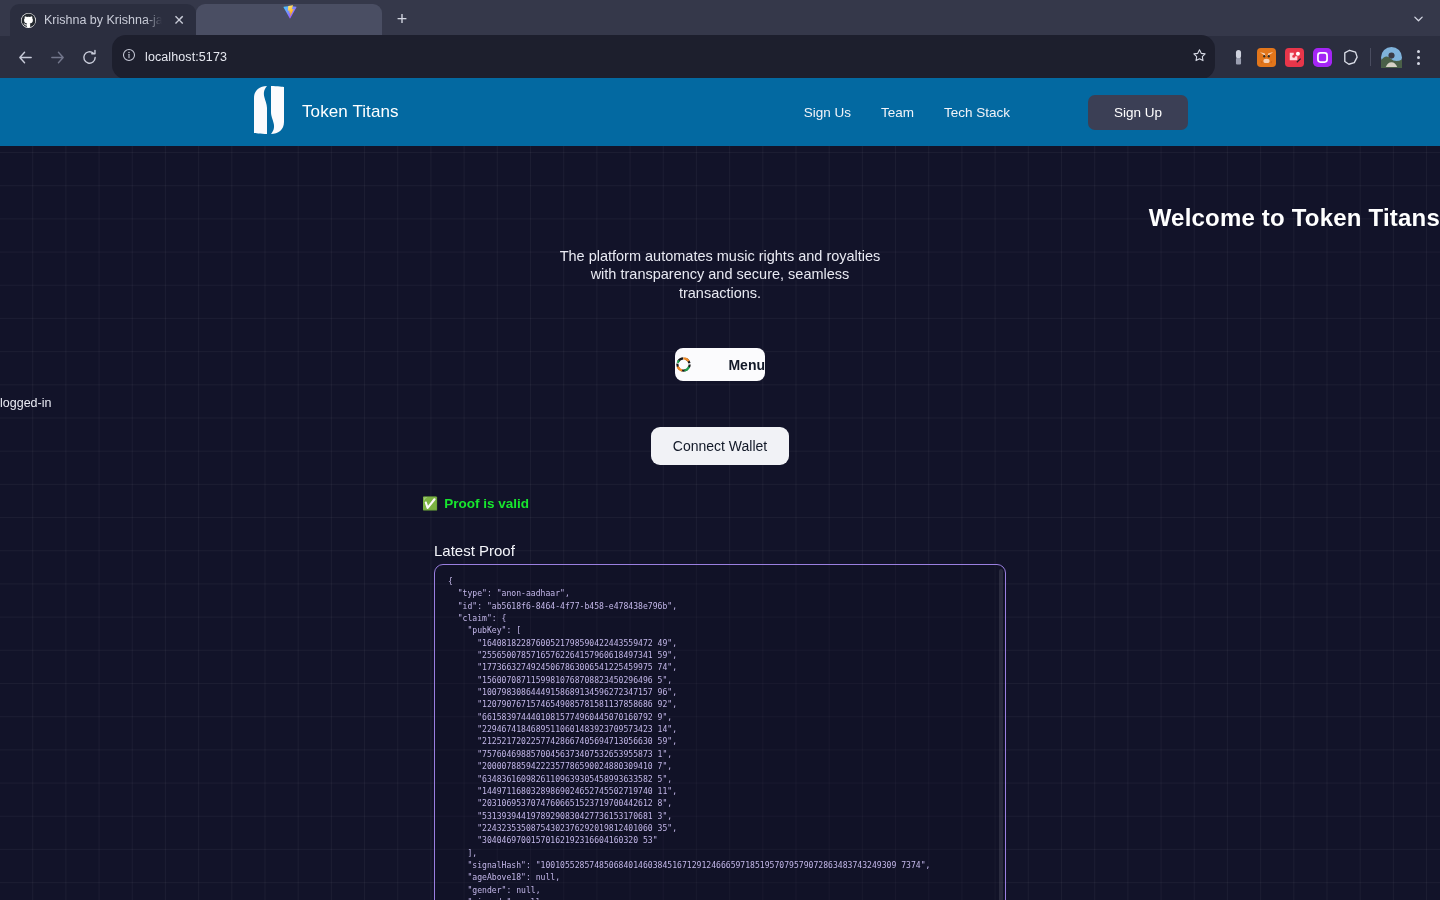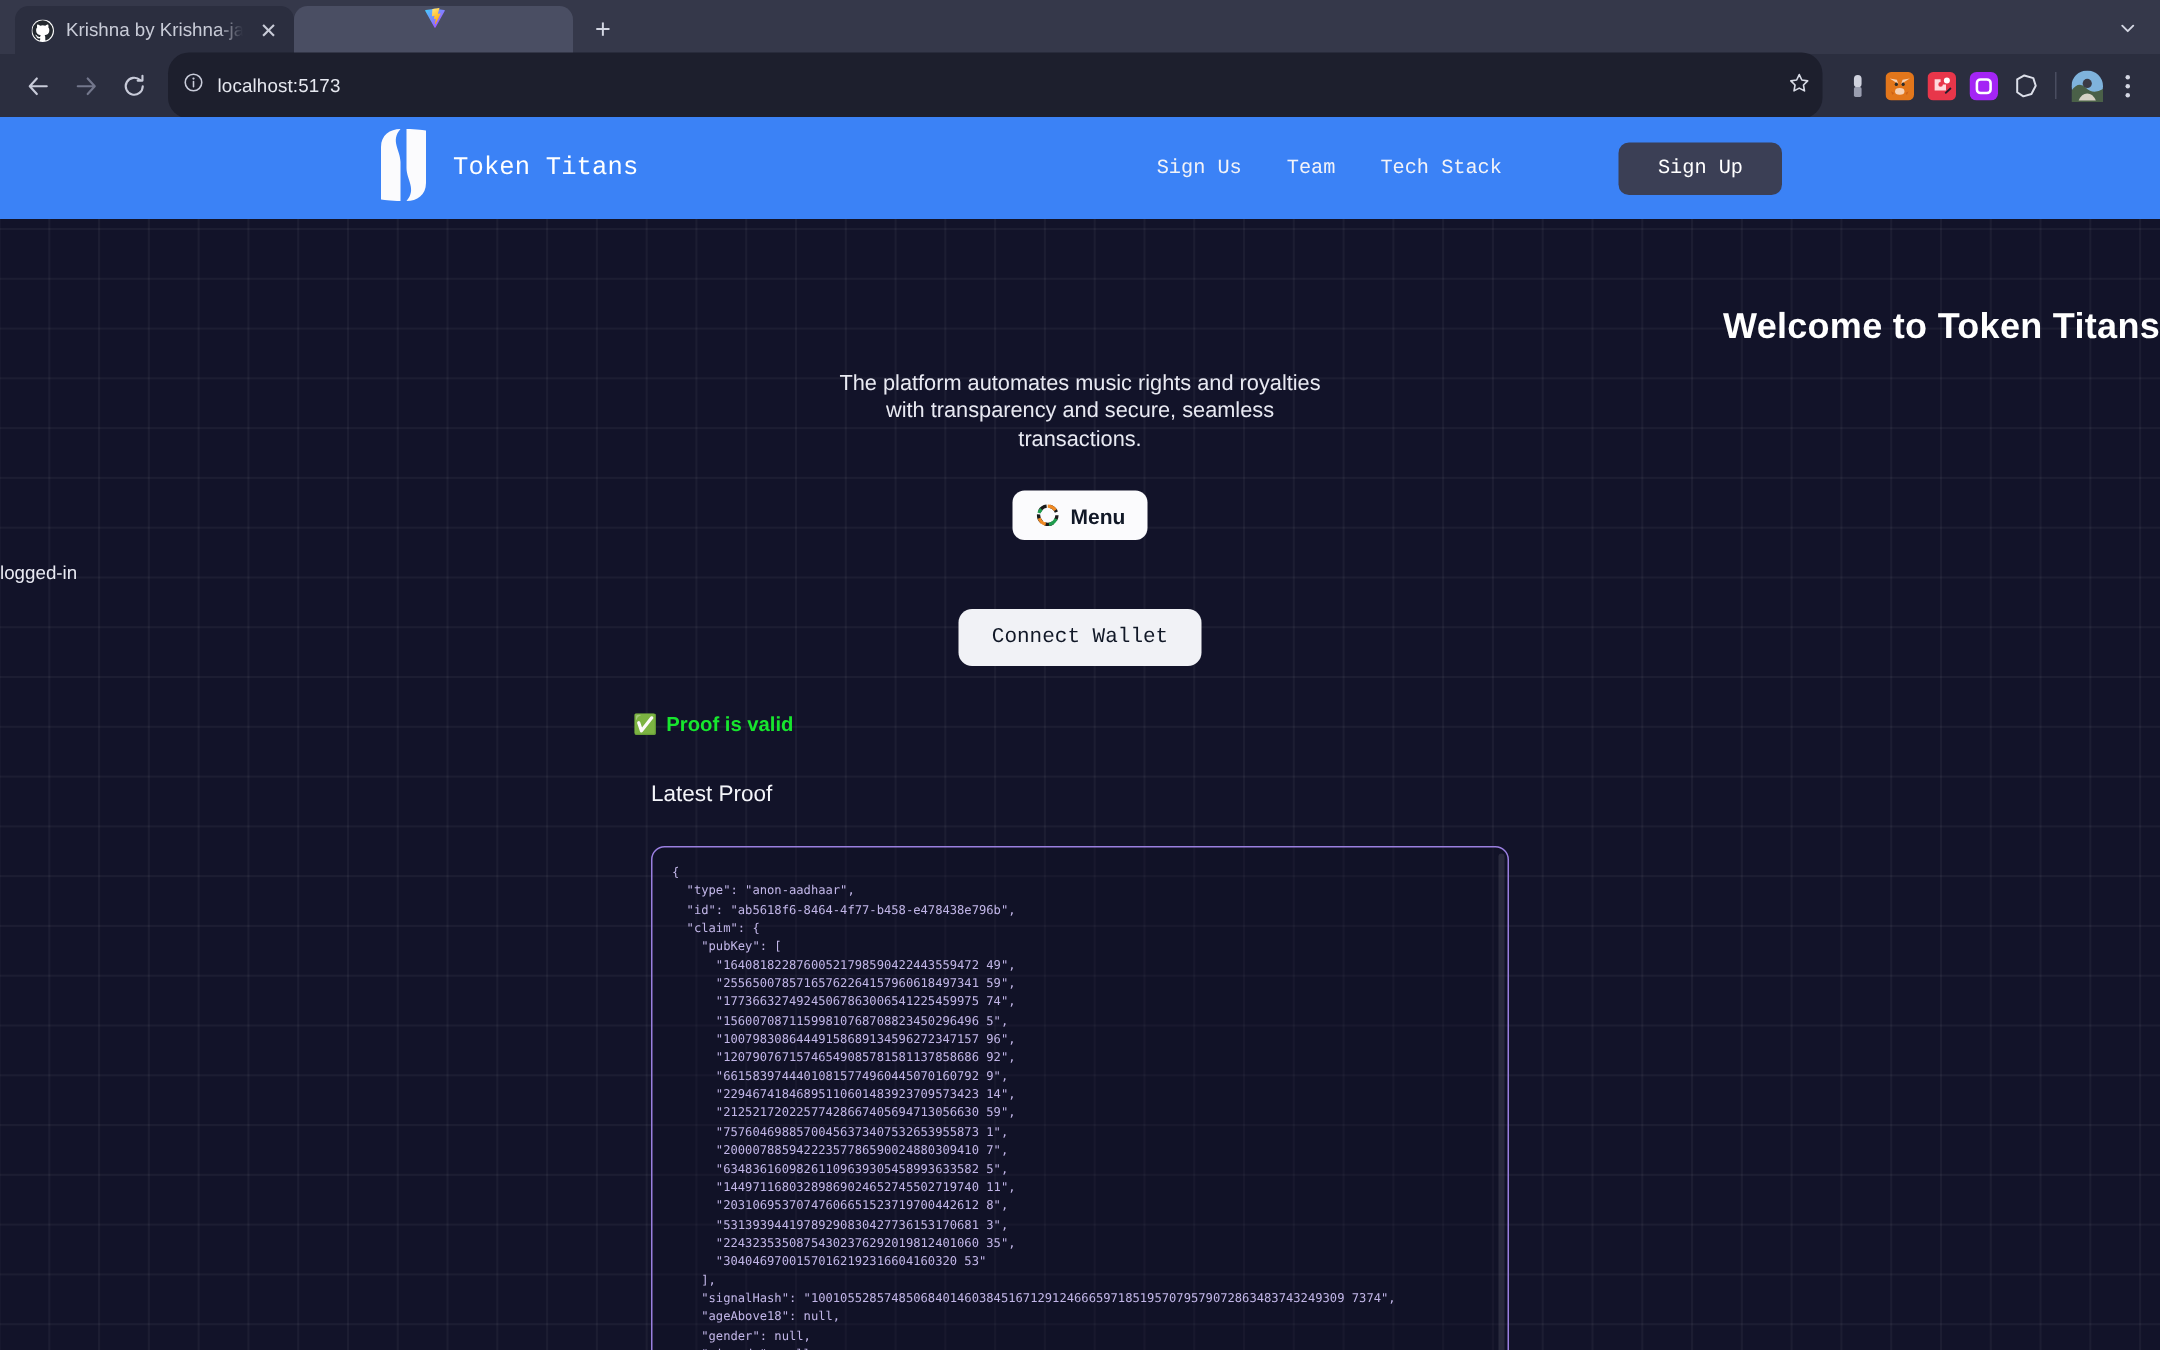--- a/index.html
+++ b/index.html
@@ -54,22 +54,22 @@
   .ext { width: 26px; height: 26px; display:flex; align-items:center; justify-content:center; }
   .ext-sep { width:1px; height:18px; background:#4a4d60; margin: 0 5px; }
   .kebab { width: 24px; height: 26px; display:flex; flex-direction:column; align-items:center;
            justify-content:center; gap:3px; }
   .kebab i { width:3px; height:3px; border-radius:50%; background:#d4d7e3; display:block; }
 
   
   .viewport { flex: 1; position: relative; overflow: hidden; background: #0d0e1e; }
 
   .page-header {
-    height: 68px; background: #3b82f6; display:flex; align-items:center;
-    padding: 0 252px 0 250px; position: relative; z-index: 3; font-family: Liberation Mono, monospace;
+    height: 68px; background: #0369a1; display:flex; align-items:center;
+    padding: 0 252px 0 250px; position: relative; z-index: 3;
   }
   .brand { display:flex; align-items:center; gap: 14px; }
   .brand-name { font-size: 17px; color: #ffffff; letter-spacing: .1px; }
   .nav { margin-left:auto; display:flex; align-items:center; gap: 30px; }
   .nav a { font-size: 13.5px; color: #f2f3f8; text-decoration:none; white-space:nowrap; }
   .signup {
     margin-left: 48px; background: #3b3f55; color:#ffffff; border:none;
     font-size: 13.5px; font-family: inherit; padding: 10px 26px; border-radius: 7px;
   }
 
@@ -82,28 +82,28 @@
     background-size: 33.2px 33.2px;
     background-position: -1px 6px;
     padding-top: 58px;
   }
 
   .h1 { text-align:right; font-size: 24px; font-weight: bold; color:#ffffff; letter-spacing: .2px; }
   .sub { text-align:center; margin: 15px auto 0; width: 330px; font-size: 14.5px;
          line-height: 1.27; color: #e8e9f2; }
 
   .menu-btn {
-    margin: 25px auto 0; width: 90px; height: 33px; background:#fbfbfd; border-radius: 8px;
-    display:flex; align-items:center; justify-content:center; gap: 7px;
+    margin: 46px auto 0; width: 90px; height: 33px; background:#fbfbfd; border-radius: 8px;
+    display:flex; align-items:center; justify-content:space-between; gap: 7px;
     font-size: 14px; font-weight: bold; color:#111827; border:none; font-family: inherit;
   }
   .anon-ring { width: 17px; height: 17px; flex:none; }
   .logged { text-align:left; margin-top: 15px; font-size: 12.5px; color:#e9eaf3; }
   .wallet-btn {
-    margin: 17px auto 0; background: #f1f2f6; border: none; font-family: Liberation Mono, monospace;
+    margin: 17px auto 0; background: #f1f2f6; border: none; font-family: Liberation Sans, sans-serif;
     font-size: 14px; color:#111827; padding: 11px 22px; border-radius: 9px; display:block;
   }
 
   .valid { margin: 31px 0 0 422px; font-size: 13.5px; font-weight: bold; color:#17e62e;
            display:flex; align-items:center; gap: 6px; }
   .valid .chk { font-size: 13px; }
   .latest { margin: 31px 16px 0 434px; font-size: 15px; color:#f4f5fa; }
 
   .codebox {
     position:absolute; left: 434px; top: 418px; width: 572px; height: 420px;

